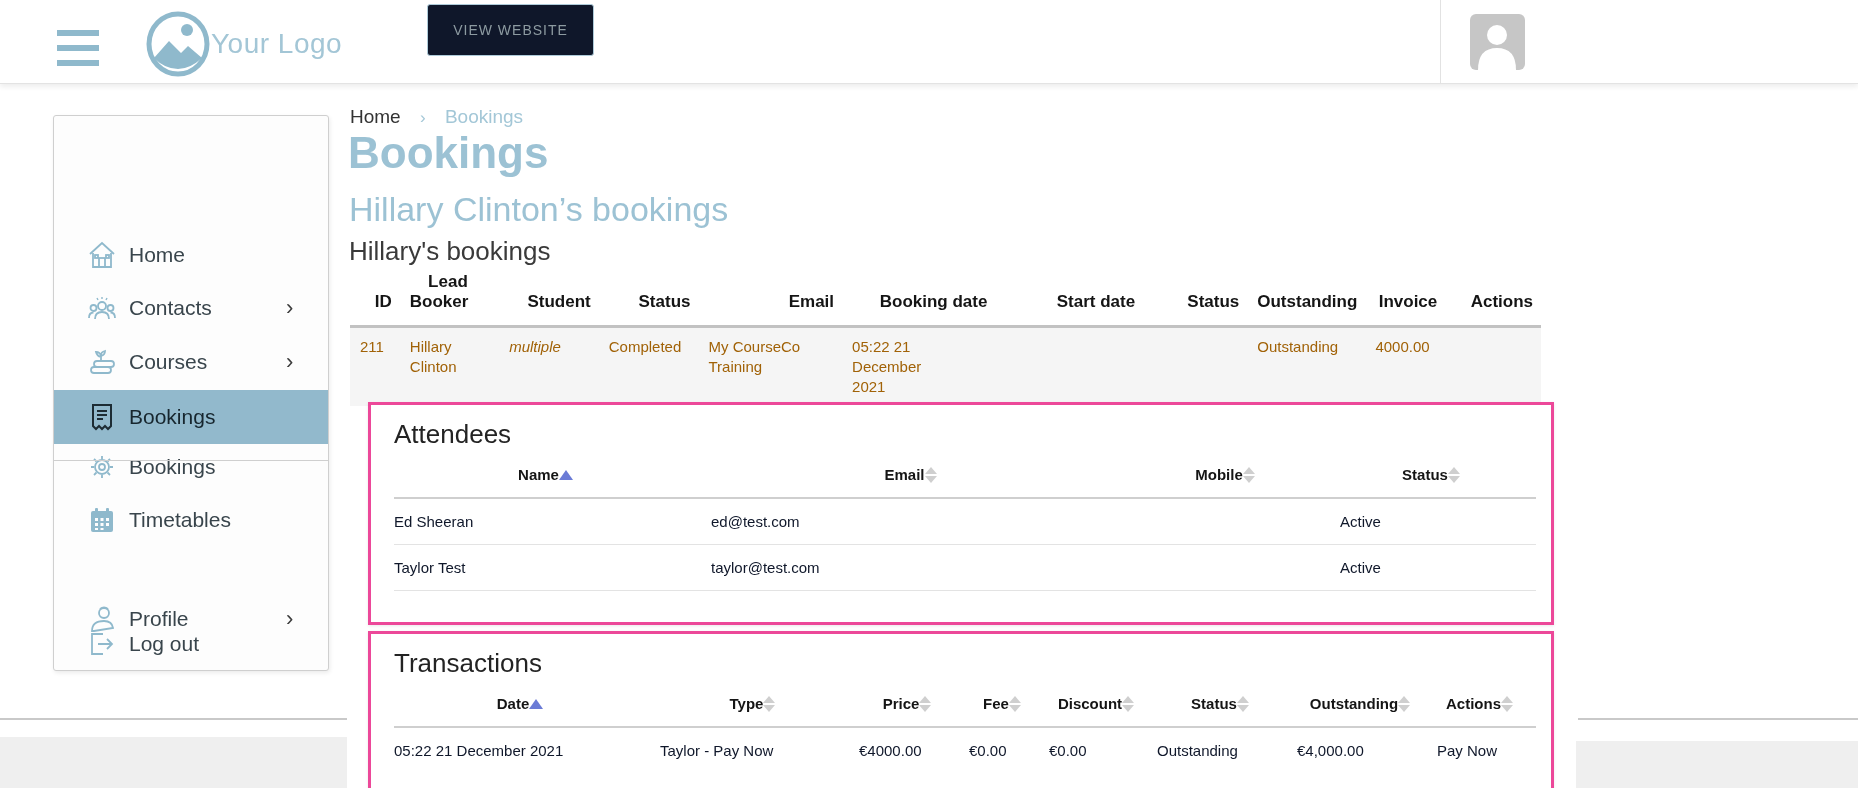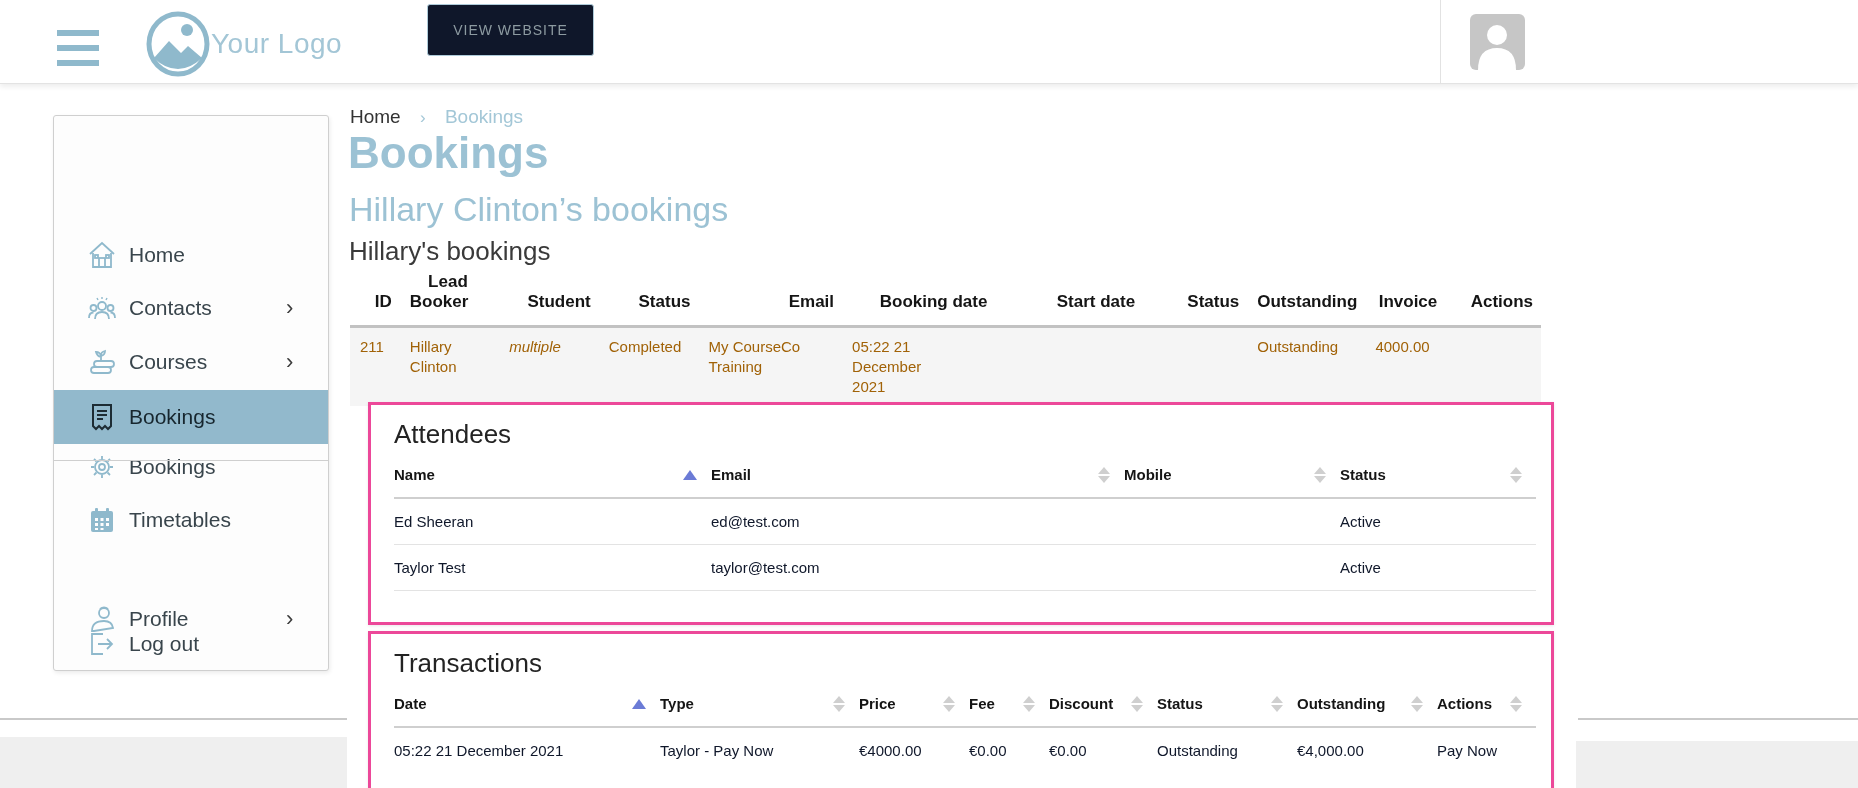--- a/index.html
+++ b/index.html
@@ -58,21 +58,21 @@
     border:3px solid #ec4899; box-shadow:0 1px 3px rgba(0,0,0,0.09); z-index:20; }
   #attendees-panel { top:402px; height:223px; }
   #transactions-panel { top:631px; height:170px; }
   .panel-title { margin:14px 0 6px 23px; font-size:26px; font-weight:400; color:#232323; }
   .panel-table { margin-left:23px; width:1142px; border-collapse:collapse; table-layout:fixed; }
   .panel-table th { text-align:left; font-size:15px; font-weight:bold; color:#151515;
     padding:10px 14px 14px 0; border-bottom:2px solid #cfcfcf; cursor:pointer; }
   .panel-table td { text-align:left; font-size:15px; color:#0f172a; padding:14px 8px 14px 0;
     border-bottom:1px solid #e3e3e3; }
   #transactions-panel td { border-bottom:none; }
-  .th-flex { display:flex; align-items:center; justify-content:space-between; }
+  .th-flex { display:flex; align-items:center; justify-content:center; }
   .sort-up { width:0; height:0; border-left:7px solid transparent; border-right:7px solid transparent;
     border-bottom:10px solid #6b7bd6; }
   .sort-both { display:inline-flex; flex-direction:column; align-items:center; }
   .sort-both .u { width:0; height:0; border-left:6px solid transparent; border-right:6px solid transparent;
     border-bottom:7px solid #cfcfcf; margin-bottom:2px; }
   .sort-both .d { width:0; height:0; border-left:6px solid transparent; border-right:6px solid transparent;
     border-top:7px solid #cfcfcf; }
 
   
   .bottom-line { position:absolute; top:718px; height:2px; background:#c9c9c9; }

